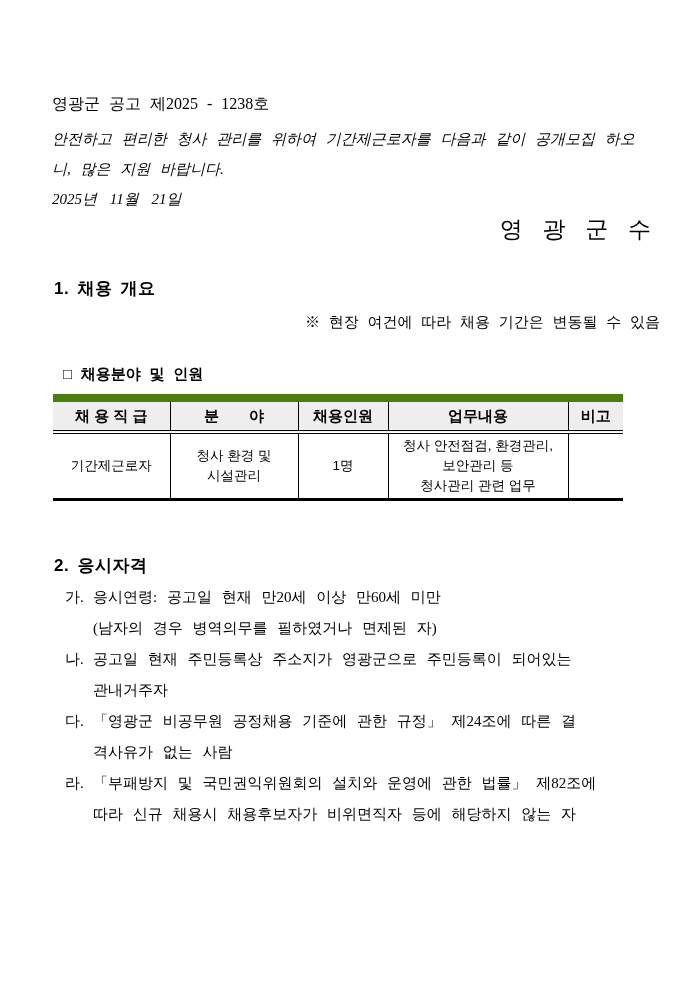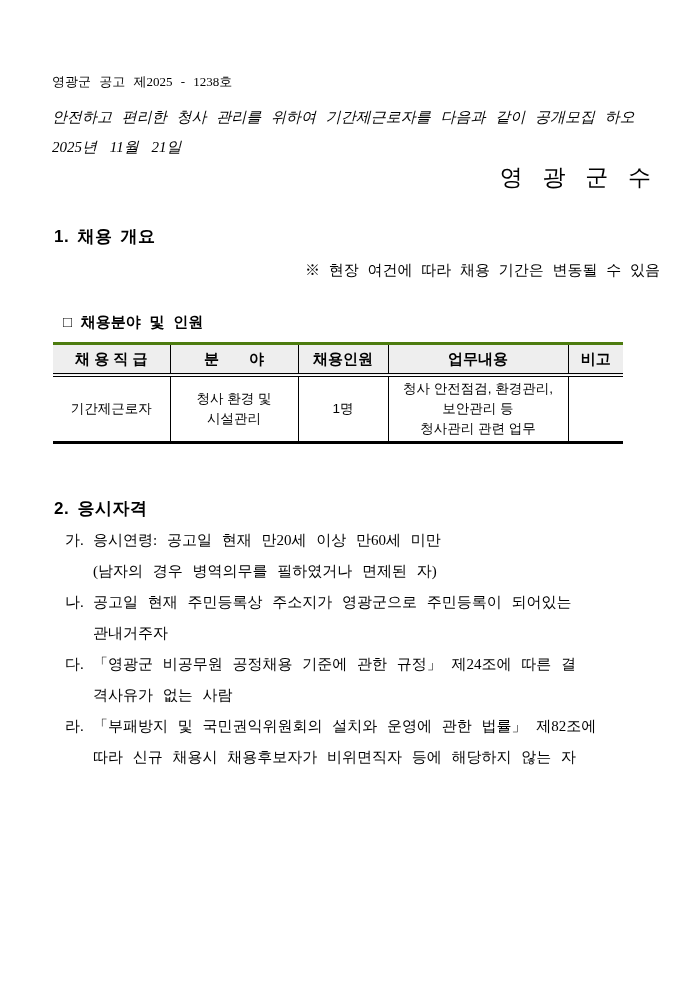--- a/index.html
+++ b/index.html
@@ -9,36 +9,36 @@
     font-family:"Liberation Serif","DejaVu Serif",serif;overflow:hidden;
   }
   .title-box{
     margin-left:4px;width:562px;height:45px;box-sizing:border-box;
     border:2px solid #000;display:flex;align-items:center;justify-content:center;
   }
   .title-box span{
     font-family:"Liberation Sans","DejaVu Sans",sans-serif;
     font-weight:bold;font-size:22px;letter-spacing:1px;word-spacing:4px;white-space:nowrap;
   }
-  .notice-no{margin-top:6px;line-height:21px;font-size:13px;word-spacing:5px;}
+  .notice-no{margin-top:28px;line-height:21px;font-size:16px;word-spacing:5px;}
   .intro{margin-top:10px;font-size:15px;line-height:30px;word-spacing:6px;font-style:italic;}
   .date-line{margin-top:3px;line-height:25px;font-size:15px;padding-right:8px;word-spacing:9px;font-style:italic;}
   .signer-line{margin-top:3px;line-height:30px;font-size:23px;text-align:right;padding-right:8px;word-spacing:12px;letter-spacing:1px;}
   .sec-h{
     font-family:"Liberation Sans","DejaVu Sans",sans-serif;
     font-weight:bold;font-size:17px;line-height:24px;margin:0;letter-spacing:0.5px;word-spacing:3px;
   }
   .sec-h.first{margin-top:32px;margin-left:2px;}
   .sec-h.second{margin-top:52px;margin-left:2px;line-height:26px;}
   .bullet{margin-top:15px;padding-left:11px;font-size:15px;line-height:24px;font-weight:700;word-spacing:5px;}
   .bullet.b2{margin-top:28px;}
   .note{margin-top:9px;padding-left:31px;font-size:15px;line-height:24px;word-spacing:5px;text-align:right;}
   table.recruit{
     margin-top:8px;margin-left:1px;width:570px;table-layout:fixed;
-    border-collapse:collapse;border-top:3px solid #4d7c0f;border-bottom:3px solid #000;
+    border-collapse:collapse;border-top:8px solid #4d7c0f;border-bottom:3px solid #000;
     font-family:"Liberation Sans","DejaVu Sans",sans-serif;
   }
   table.recruit th{
     background:#eeeeee;font-weight:bold;font-size:15px;height:28px;
     border-bottom:4px double #000;white-space:pre;padding:0;text-align:center;
   }
   table.recruit td{
     font-size:13.5px;line-height:20px;text-align:center;vertical-align:middle;
     white-space:pre-line;height:62px;padding:1px 2px;
   }
@@ -52,20 +52,21 @@
 </head>
 <body>
 
 <div class="page">
 
 
   <div class="notice-no">영광군 공고 제2025 - 1238호</div>
 
   <div class="intro">
     <div>안전하고 편리한 청사 관리를 위하여 기간제근로자를 다음과 같이 공개모집 하오</div>
+    <div>니, 많은 지원 바랍니다.</div>
   </div>
 
   <div class="date-line">2025년 11월 21일</div>
   <div class="signer-line">영 광 군 수</div>
 
   <h2 class="sec-h first">1. 채용 개요</h2>
 
   <div class="note">※ 현장 여건에 따라 채용 기간은 변동될 수 있음</div>
   <div class="bullet b2">□ 채용분야 및 인원</div>
 

